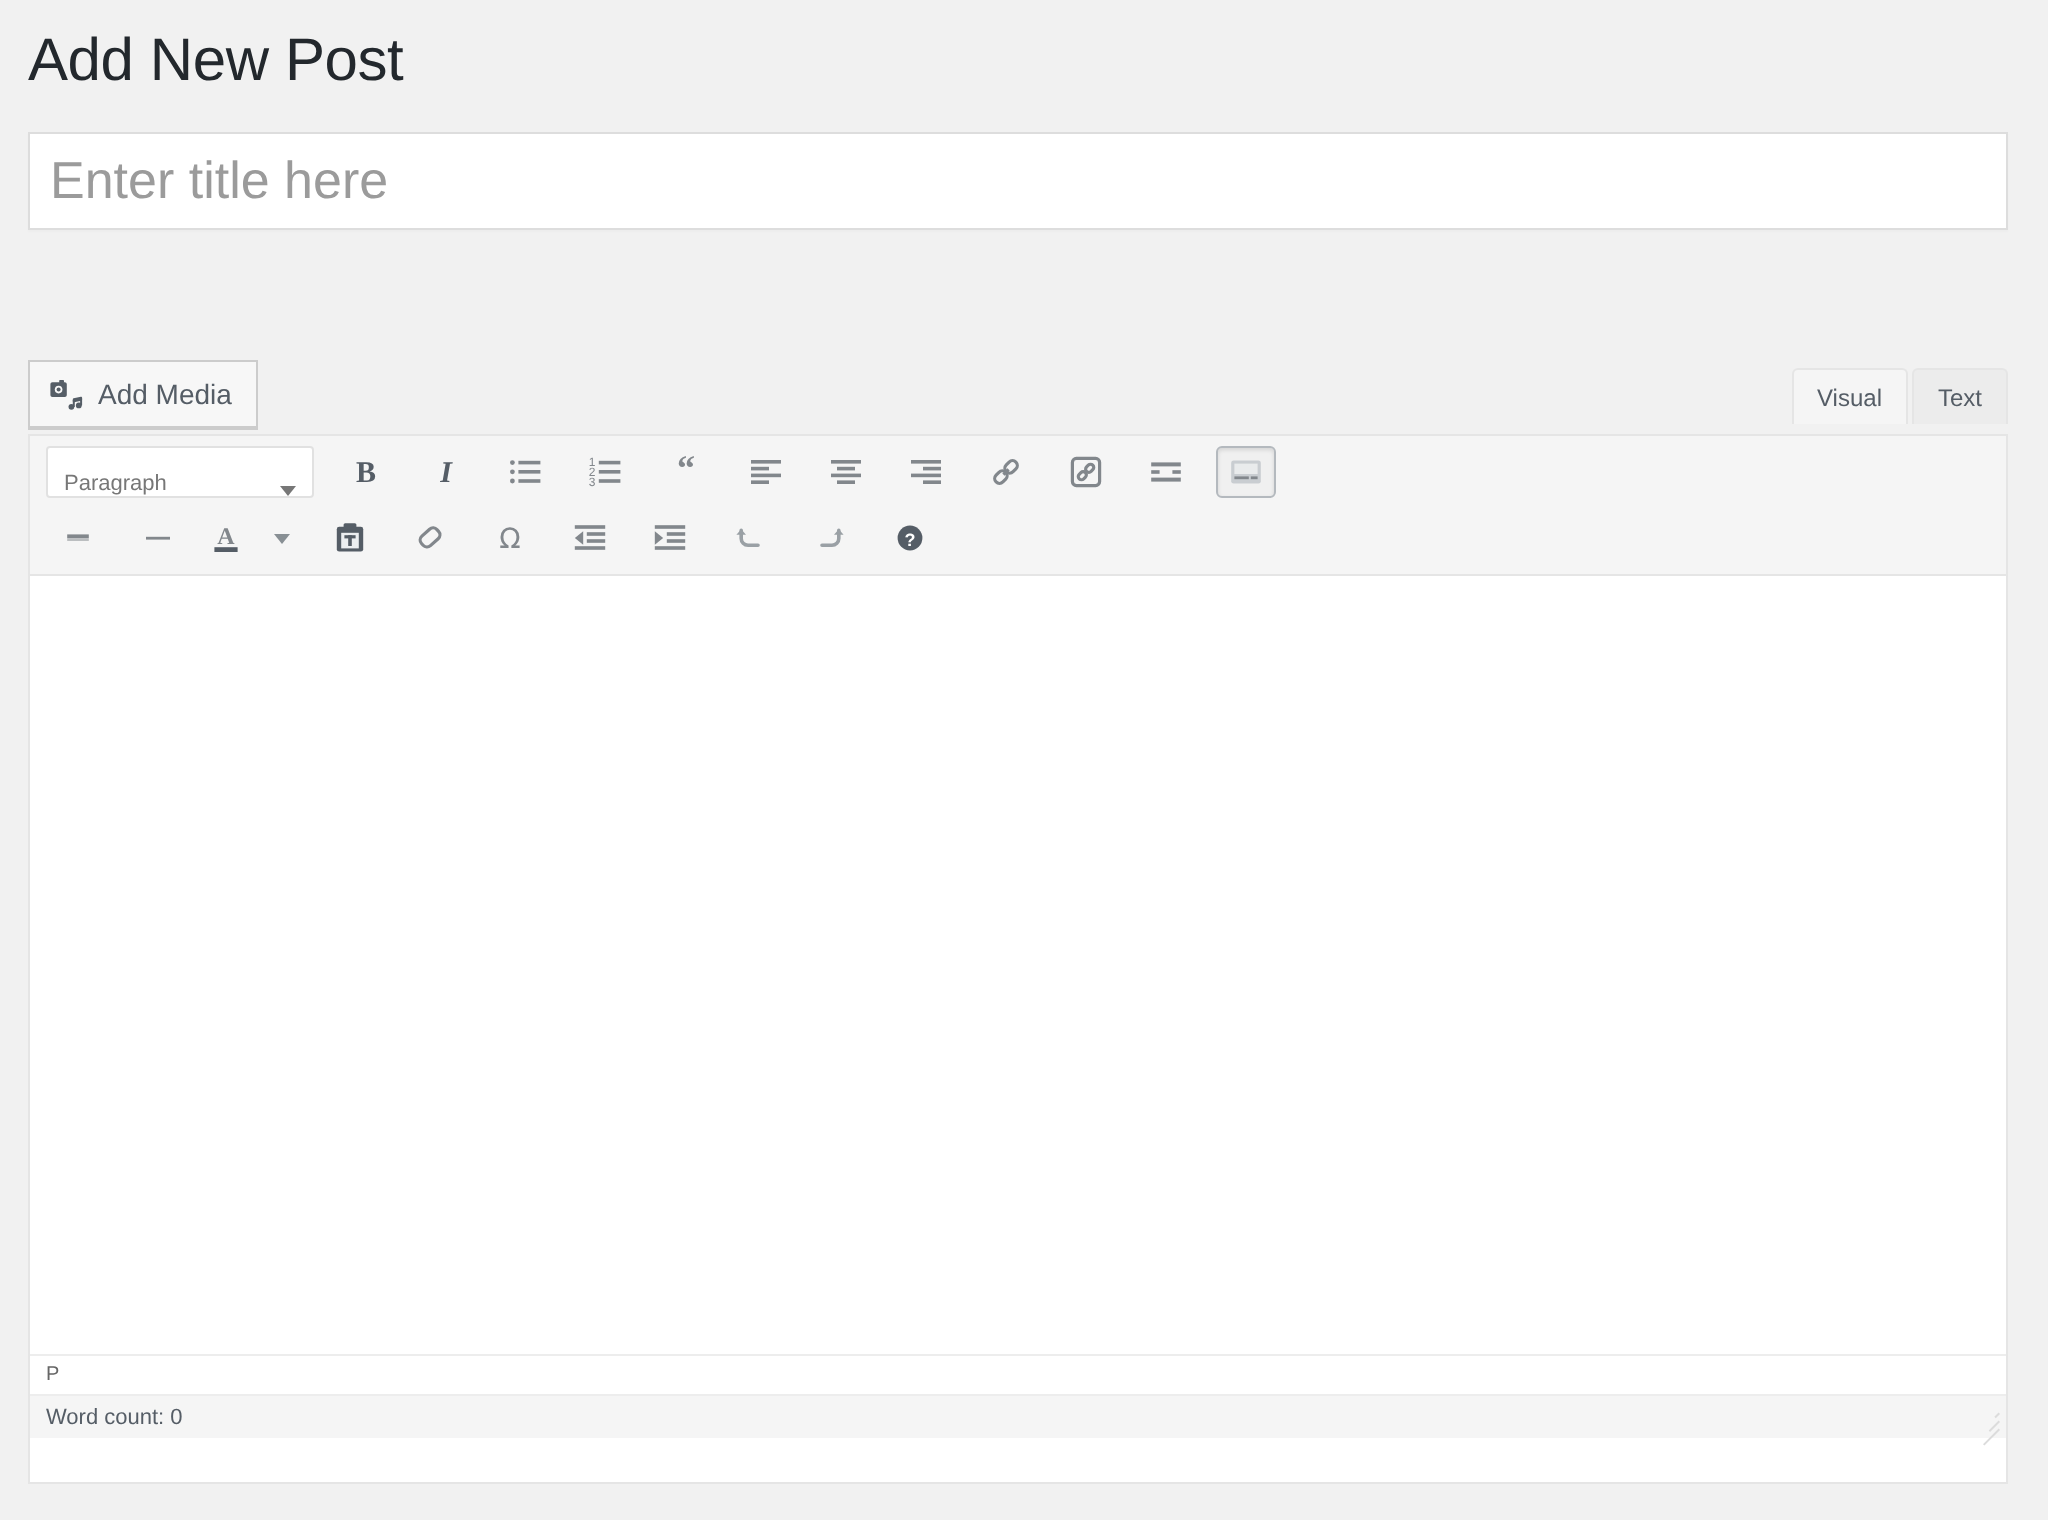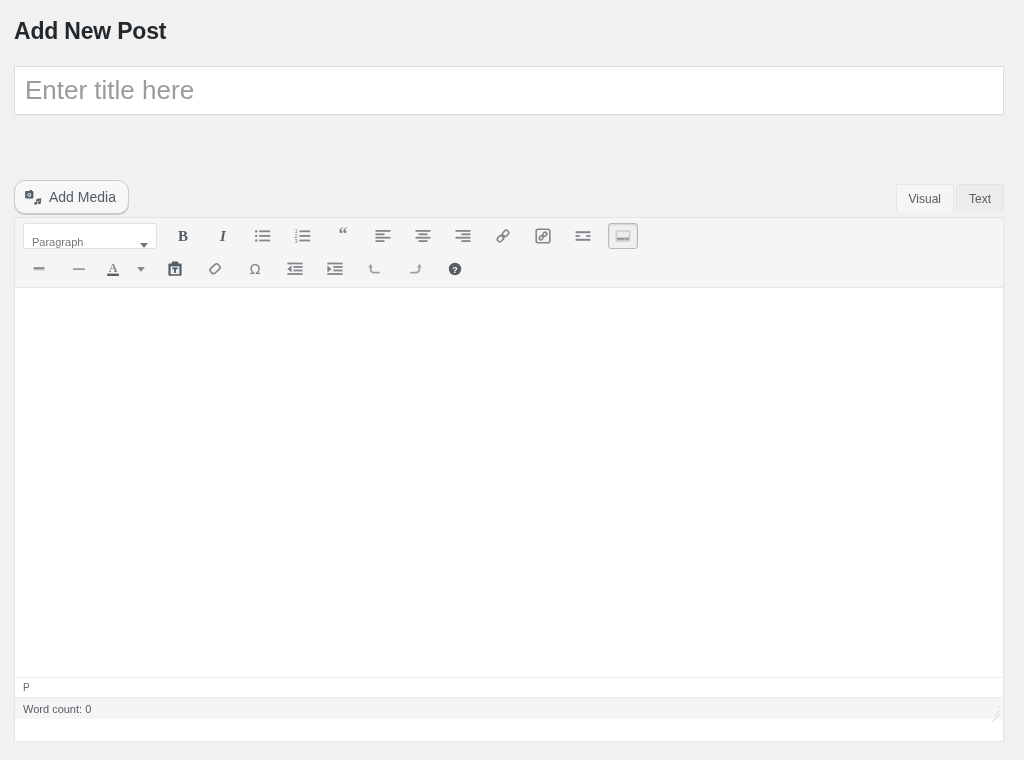--- a/index.html
+++ b/index.html
@@ -16,22 +16,22 @@
     width: 1024px;
     height: 760px;
     background: #f1f1f1;
   }
 
   
   .page-title {
     position: absolute;
     left: 14px;
     top: 14px;
-    font-size: 23px;
-    font-weight: 700;
+    font-size: 30px;
+    font-weight: 400;
     color: #23282d;
     letter-spacing: -0.2px;
     line-height: 34px;
   }
 
   
   .titlewrap {
     position: absolute;
     left: 14px;
     top: 66px;
@@ -76,21 +76,21 @@
     position: absolute;
     left: 0;
     top: 0;
     display: inline-flex;
     align-items: center;
     gap: 7px;
     height: 34px;
     padding: 0 12px 0 10px;
     background: #f7f7f7;
     border: 1px solid #cccccc;
-    border-radius: 11px;
+    border-radius: 0;
     color: #555d66;
     font-size: 14px;
     line-height: 32px;
     cursor: pointer;
     box-shadow: 0 1px 0 #cccccc;
   }
   .insert-media-button .ico { display: inline-flex; }
 
   
   .wp-editor-tabs {

